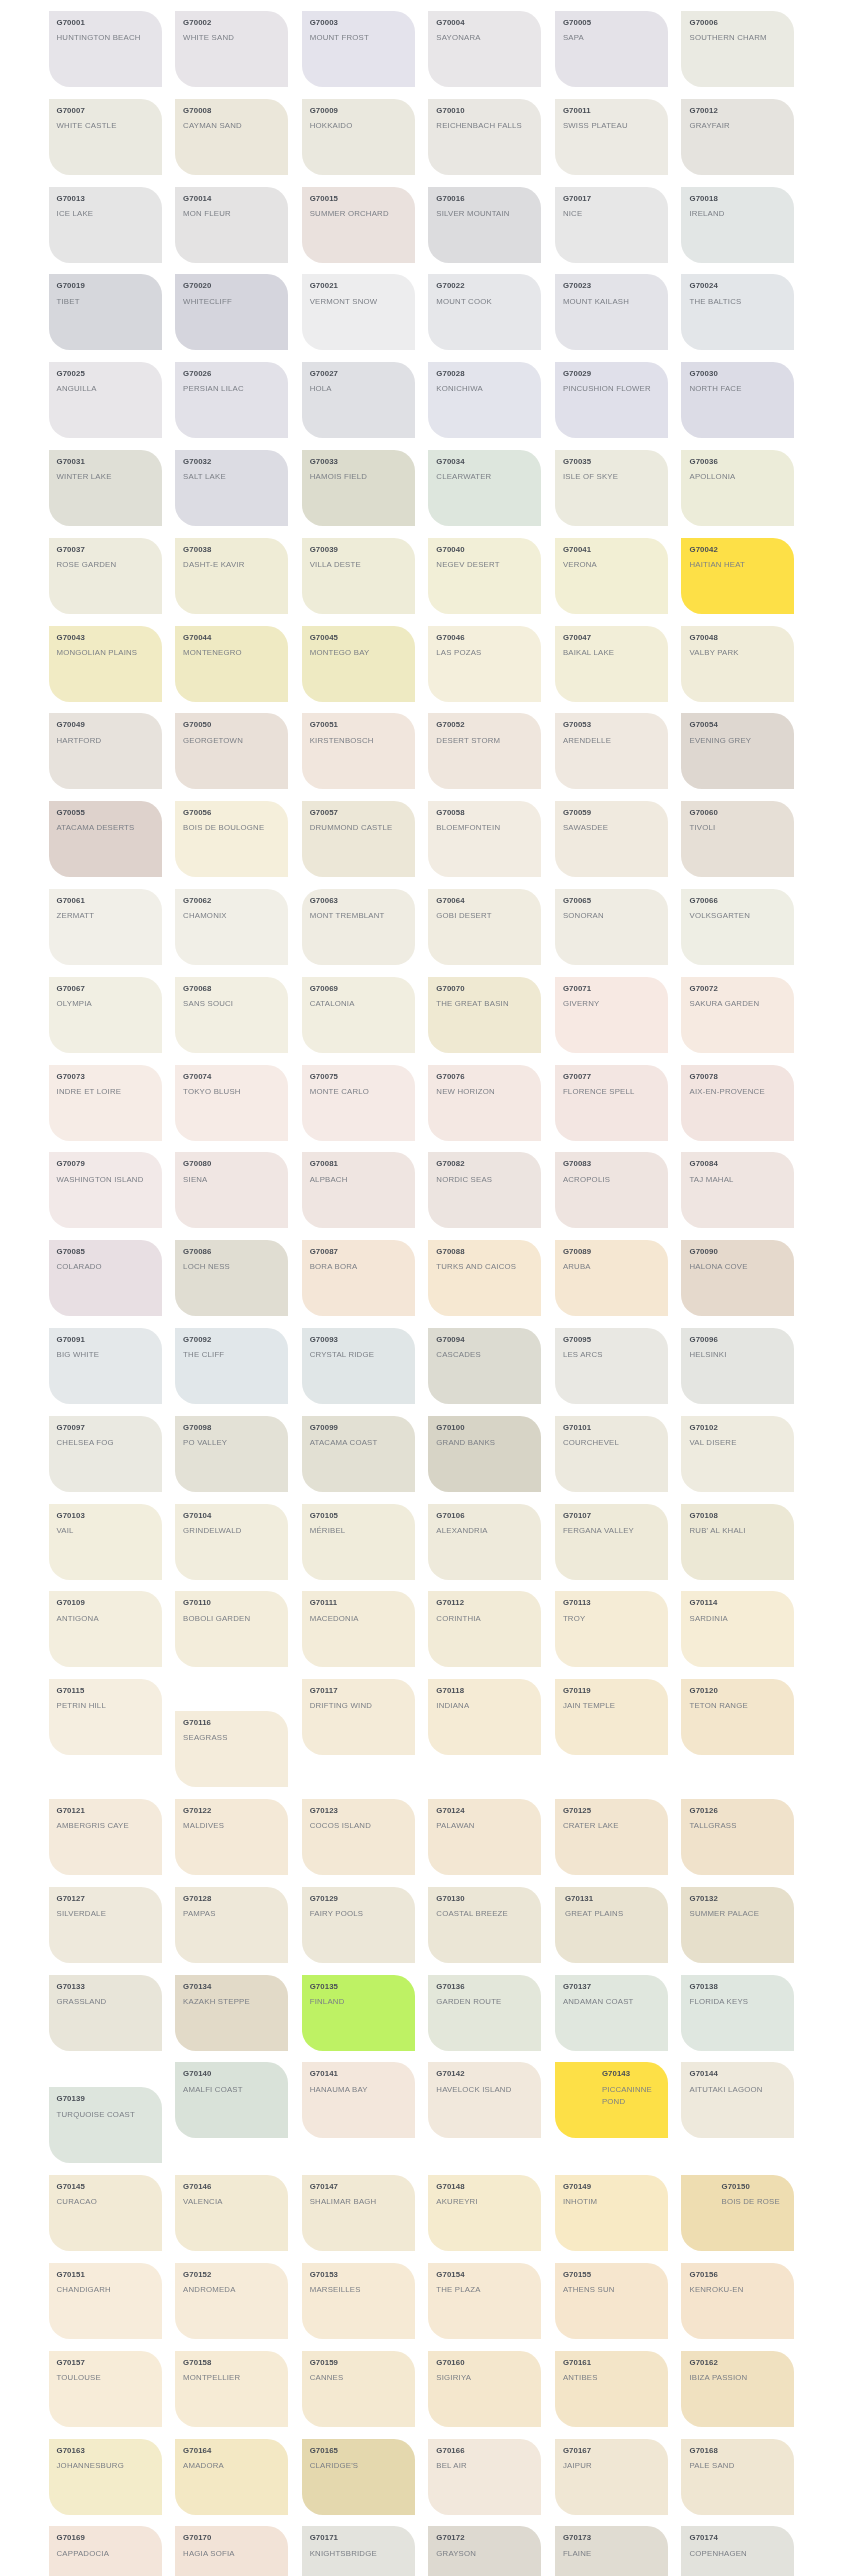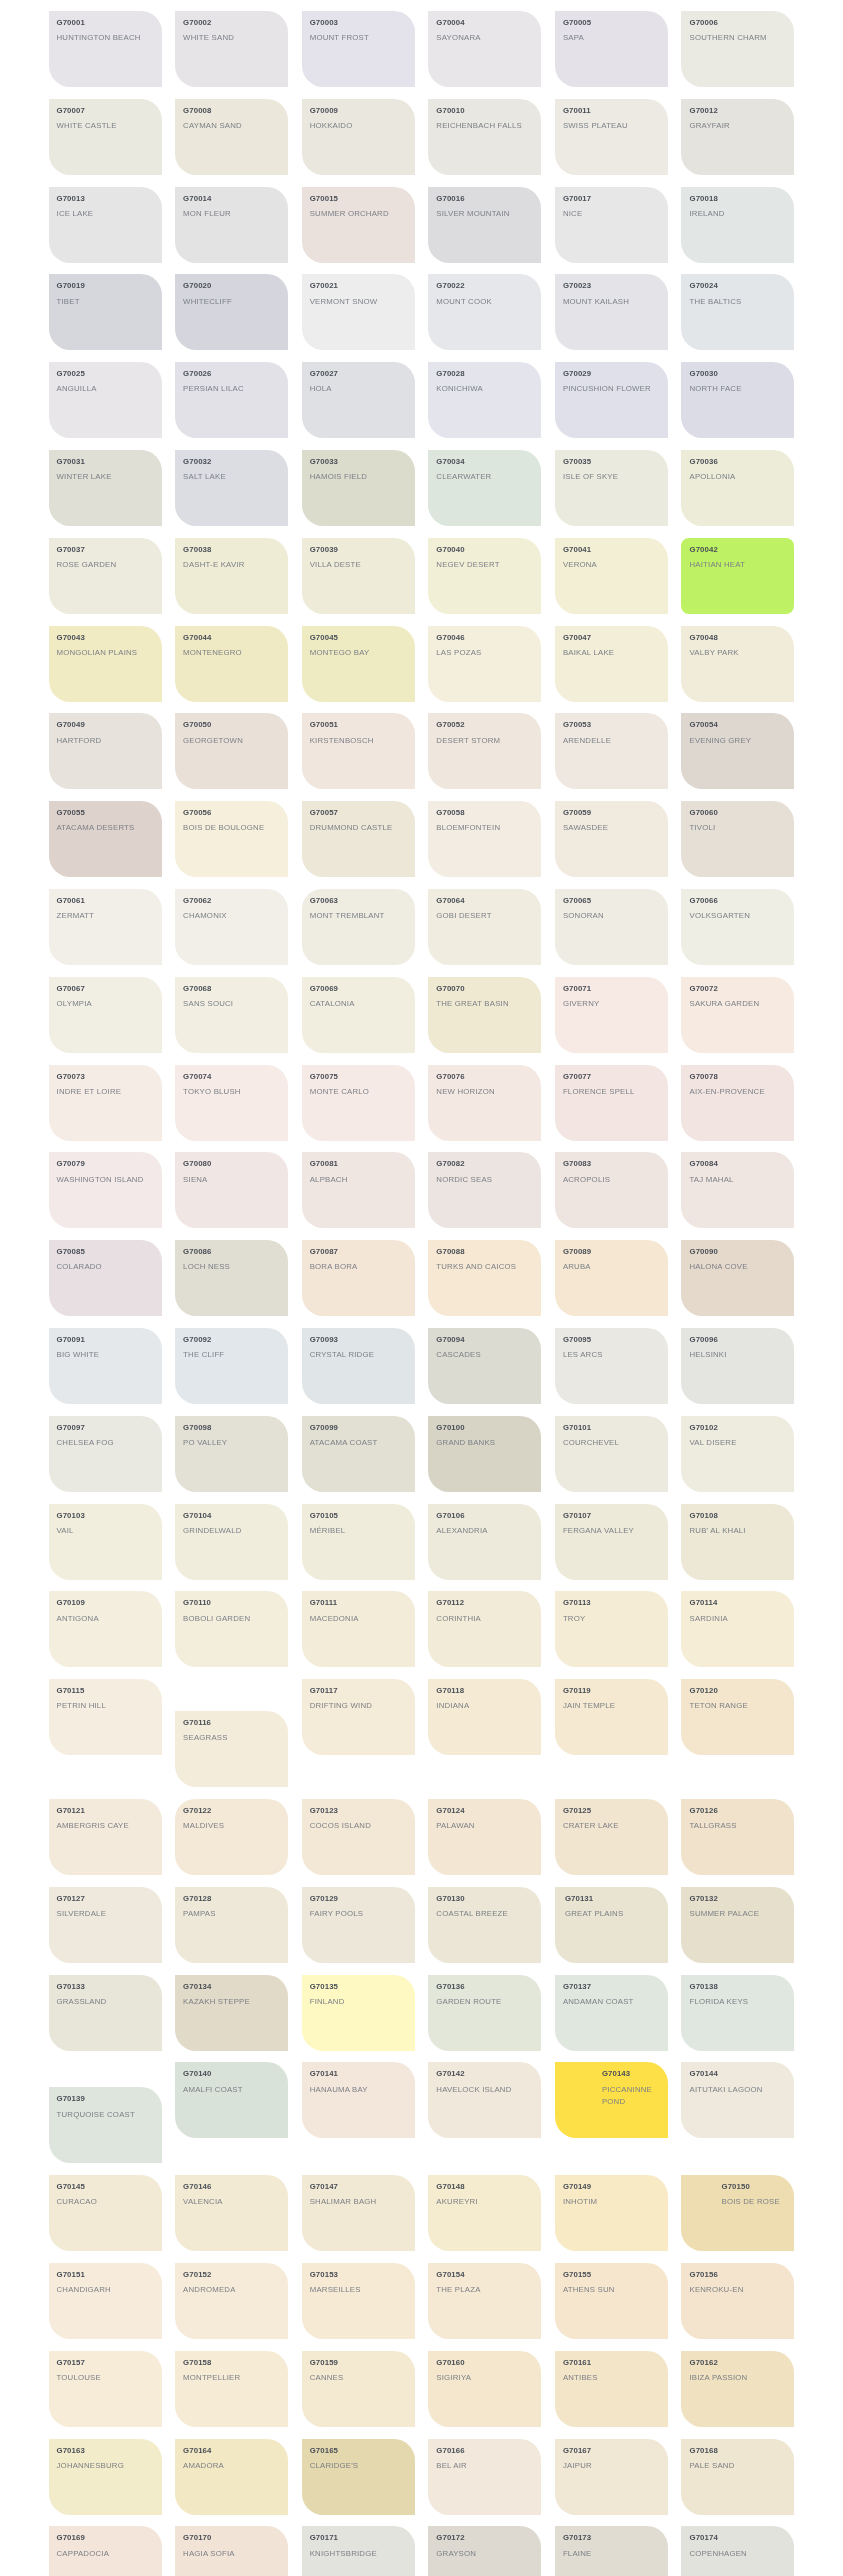--- a/index.html
+++ b/index.html
@@ -222,21 +222,21 @@
       <span class="swatch-name">VILLA DESTE</span>
     </div>
     <div class="swatch-card" style="background: rgb(242, 239, 215);">
       <span class="swatch-code">G70040</span>
       <span class="swatch-name">NEGEV DESERT</span>
     </div>
     <div class="swatch-card" style="background: rgb(242, 239, 212);">
       <span class="swatch-code">G70041</span>
       <span class="swatch-name">VERONA</span>
     </div>
-    <div class="swatch-card" style="background: #bef264; border-radius: 8px;">
+    <div class="swatch-card" style="background: #fde047;">
       <span class="swatch-code">G70042</span>
       <span class="swatch-name">HAITIAN HEAT</span>
     </div>
     <div class="swatch-card" style="background: rgb(241, 235, 196);">
       <span class="swatch-code">G70043</span>
       <span class="swatch-name">MONGOLIAN PLAINS</span>
     </div>
     <div class="swatch-card" style="background: rgb(239, 234, 195);">
       <span class="swatch-code">G70044</span>
       <span class="swatch-name">MONTENEGRO</span>
@@ -542,21 +542,21 @@
       <span class="swatch-name">JAIN TEMPLE</span>
     </div>
     <div class="swatch-card" style="background: rgb(243, 230, 204);">
       <span class="swatch-code">G70120</span>
       <span class="swatch-name">TETON RANGE</span>
     </div>
     <div class="swatch-card" style="background: rgb(244, 234, 219);">
       <span class="swatch-code">G70121</span>
       <span class="swatch-name">AMBERGRIS CAYE</span>
     </div>
-    <div class="swatch-card" style="background: rgb(244, 233, 215); border-radius: 20px;">
+    <div class="swatch-card" style="background: rgb(244, 233, 215);">
       <span class="swatch-code">G70122</span>
       <span class="swatch-name">MALDIVES</span>
     </div>
     <div class="swatch-card" style="background: rgb(243, 232, 213);">
       <span class="swatch-code">G70123</span>
       <span class="swatch-name">COCOS ISLAND</span>
     </div>
     <div class="swatch-card" style="background: rgb(243, 231, 211);">
       <span class="swatch-code">G70124</span>
       <span class="swatch-name">PALAWAN</span>
@@ -594,21 +594,21 @@
       <span class="swatch-name">SUMMER PALACE</span>
     </div>
     <div class="swatch-card" style="background: rgb(232, 229, 217);">
       <span class="swatch-code">G70133</span>
       <span class="swatch-name">GRASSLAND</span>
     </div>
     <div class="swatch-card" style="background: rgb(226, 218, 200);">
       <span class="swatch-code">G70134</span>
       <span class="swatch-name">KAZAKH STEPPE</span>
     </div>
-    <div class="swatch-card" style="background: #fef9c3;">
+    <div class="swatch-card" style="background: #bef264;">
       <span class="swatch-code">G70135</span>
       <span class="swatch-name">FINLAND</span>
     </div>
     <div class="swatch-card" style="background: rgb(227, 231, 218);">
       <span class="swatch-code">G70136</span>
       <span class="swatch-name">GARDEN ROUTE</span>
     </div>
     <div class="swatch-card" style="background: rgb(224, 231, 222);">
       <span class="swatch-code">G70137</span>
       <span class="swatch-name">ANDAMAN COAST</span>

